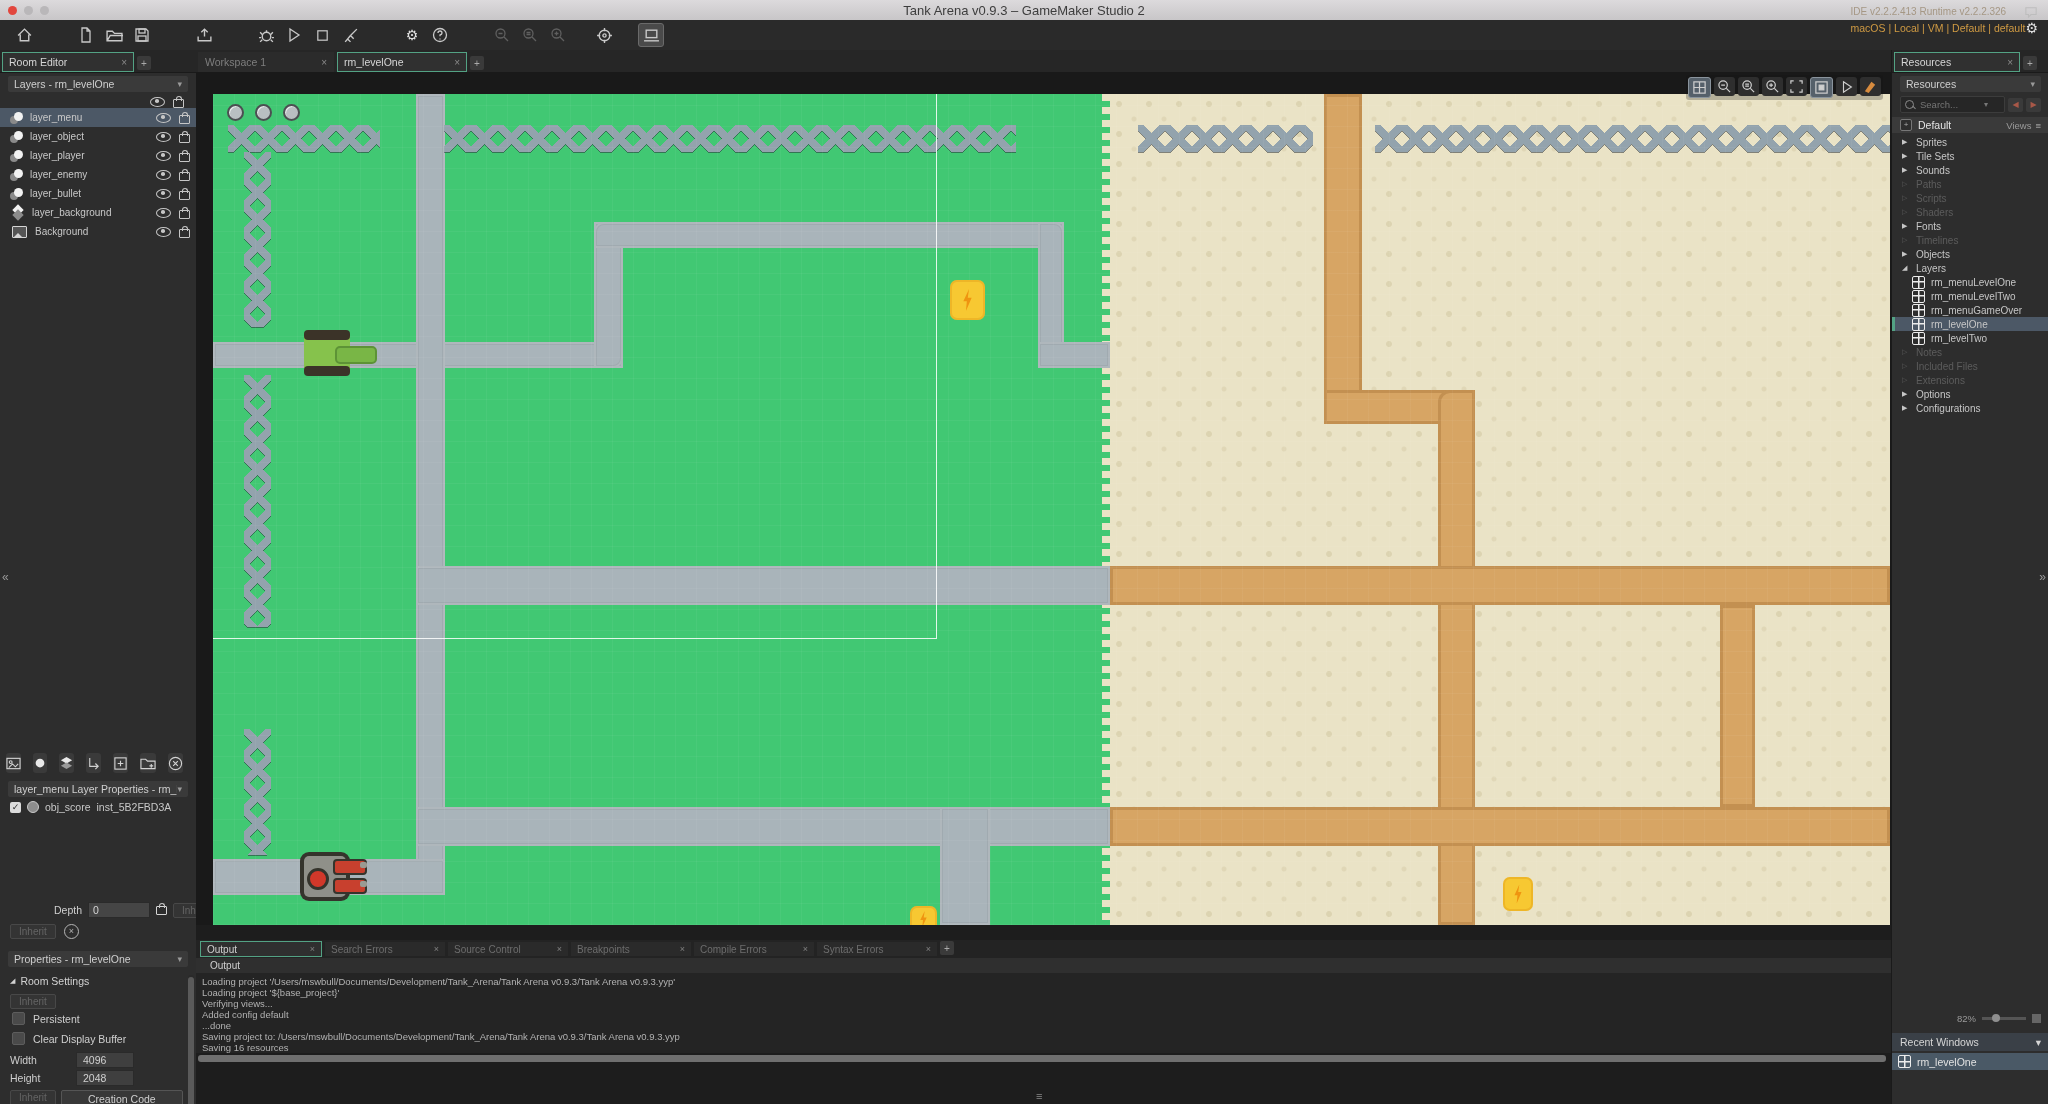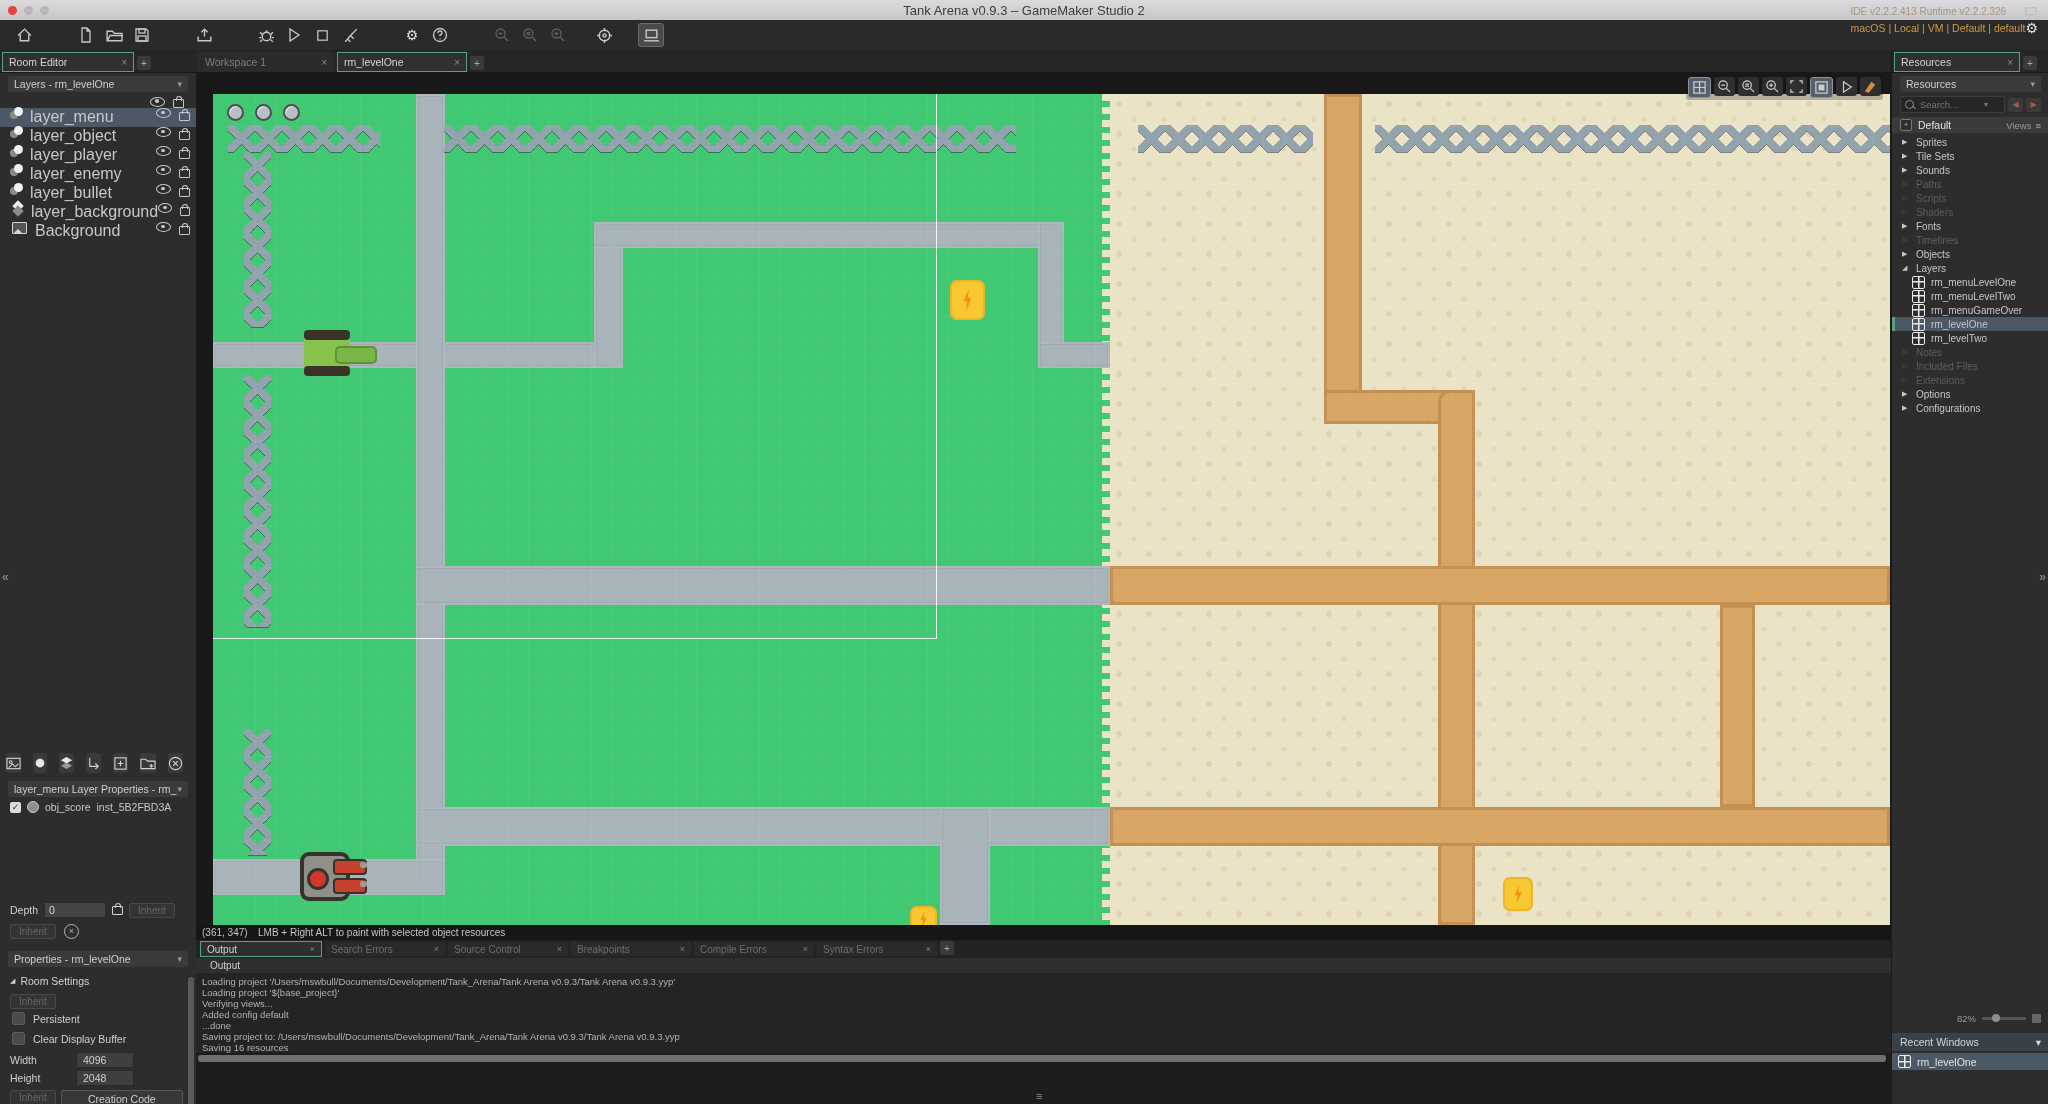--- a/index.html
+++ b/index.html
@@ -41,21 +41,21 @@
   .tab.active{border:1px solid #53a284;background:#303030;color:#d6d6d6;}
   .tab.wsp .x{margin-left:34px;}
   .plus{width:14px;height:14px;background:#3a3a3a;color:#aaa;font-size:10px;display:flex;align-items:center;justify-content:center;border-radius:2px;margin-bottom:2px;}
 
   
   .ddbar{height:16px;background:#3a3a3a;margin:3px 8px;display:flex;align-items:center;justify-content:space-between;padding:0 6px;font-size:10.5px;color:#cfcfcf;border-radius:2px;}
   .ddbar .chev{color:#9a9a9a;font-size:9px;}
 
   
   .lhdr{height:13px;display:flex;justify-content:flex-end;align-items:center;gap:8px;padding:0 12px;}
-  .lrow{height:19px;display:flex;align-items:flex-start;padding:0 6px 0 12px;font-size:16px;color:#c8c8c8;}
+  .lrow{height:19px;display:flex;align-items:center;padding:0 6px 0 12px;font-size:10px;color:#c8c8c8;}
   .lrow.sel{background:#4c5866;}
   .lrow .lname{flex:1;margin-left:8px;}
   .ic-inst{width:10px;height:10px;position:relative;}
   .ic-inst::before{content:"";position:absolute;left:-2px;top:3px;width:8px;height:8px;border-radius:50%;background:#8a8a8a;}
   .ic-inst::after{content:"";position:absolute;left:2px;top:-1px;width:9px;height:9px;border-radius:50%;background:#f2f2f2;}
   .ic-tile{width:12px;height:12px;position:relative;}
   .ic-tile::before,.ic-tile::after{content:"";position:absolute;left:2px;width:8px;height:8px;transform:rotate(45deg);}
   .ic-tile::before{top:-1px;background:#f2f2f2;}
   .ic-tile::after{top:4px;background:#8b8b8b;}
   .ic-img{width:13px;height:10px;border:1px solid #d5d5d5;border-radius:1px;position:relative;background:#555;}
@@ -387,21 +387,21 @@
       <span class="chev">▾</span>
   </div>
   <div class="instrow">
     <span class="chk">✓</span>
     <span class="objdot"></span>
     <span>obj_score</span>
     <span>inst_5B2FBD3A</span>
   </div>
 
   <div class="depthrow">
-    <span style="color:#cfcfcf;">Depth</span>
+    <span style="color:#cfcfcf;margin-left:44px;">Depth</span>
     <input class="field" value="0" style="">
     <span class="lockic" style="margin-top:0;border-color:#d5d5d5;"></span>
     <span class="inh">Inherit</span>
   </div>
   <div class="abs" style="left:10px;top:874px;display:flex;align-items:center;gap:8px;">
     <span class="inh">Inherit</span>
     <span class="xcirc">×</span>
   </div>
 
   <div class="ddbar" style="position:absolute;left:0;right:0;top:901px;margin:0 8px;">
@@ -555,24 +555,20 @@
           </svg>
         </div>
       <div class="cbtn">
           <svg width="15" height="15" viewBox="0 0 16 16">
             <path d="M2 13 L9 3 l4 3 -7 9 z" fill="#d78b3e" stroke="none"></path>
           </svg>
         </div>
     </div>
   </div>
 
-  <div id="statusbar">
-    <span class="coords">(361, 347)</span>
-    <span>LMB + Right ALT to paint with selected object resources</span>
-  </div>
 
   <div id="outtabs">
     <div class="otab active">
         <span>Output</span>
         <span class="x">×</span>
       </div>
     <div class="otab">
         <span>Search Errors</span>
         <span class="x">×</span>
       </div>

